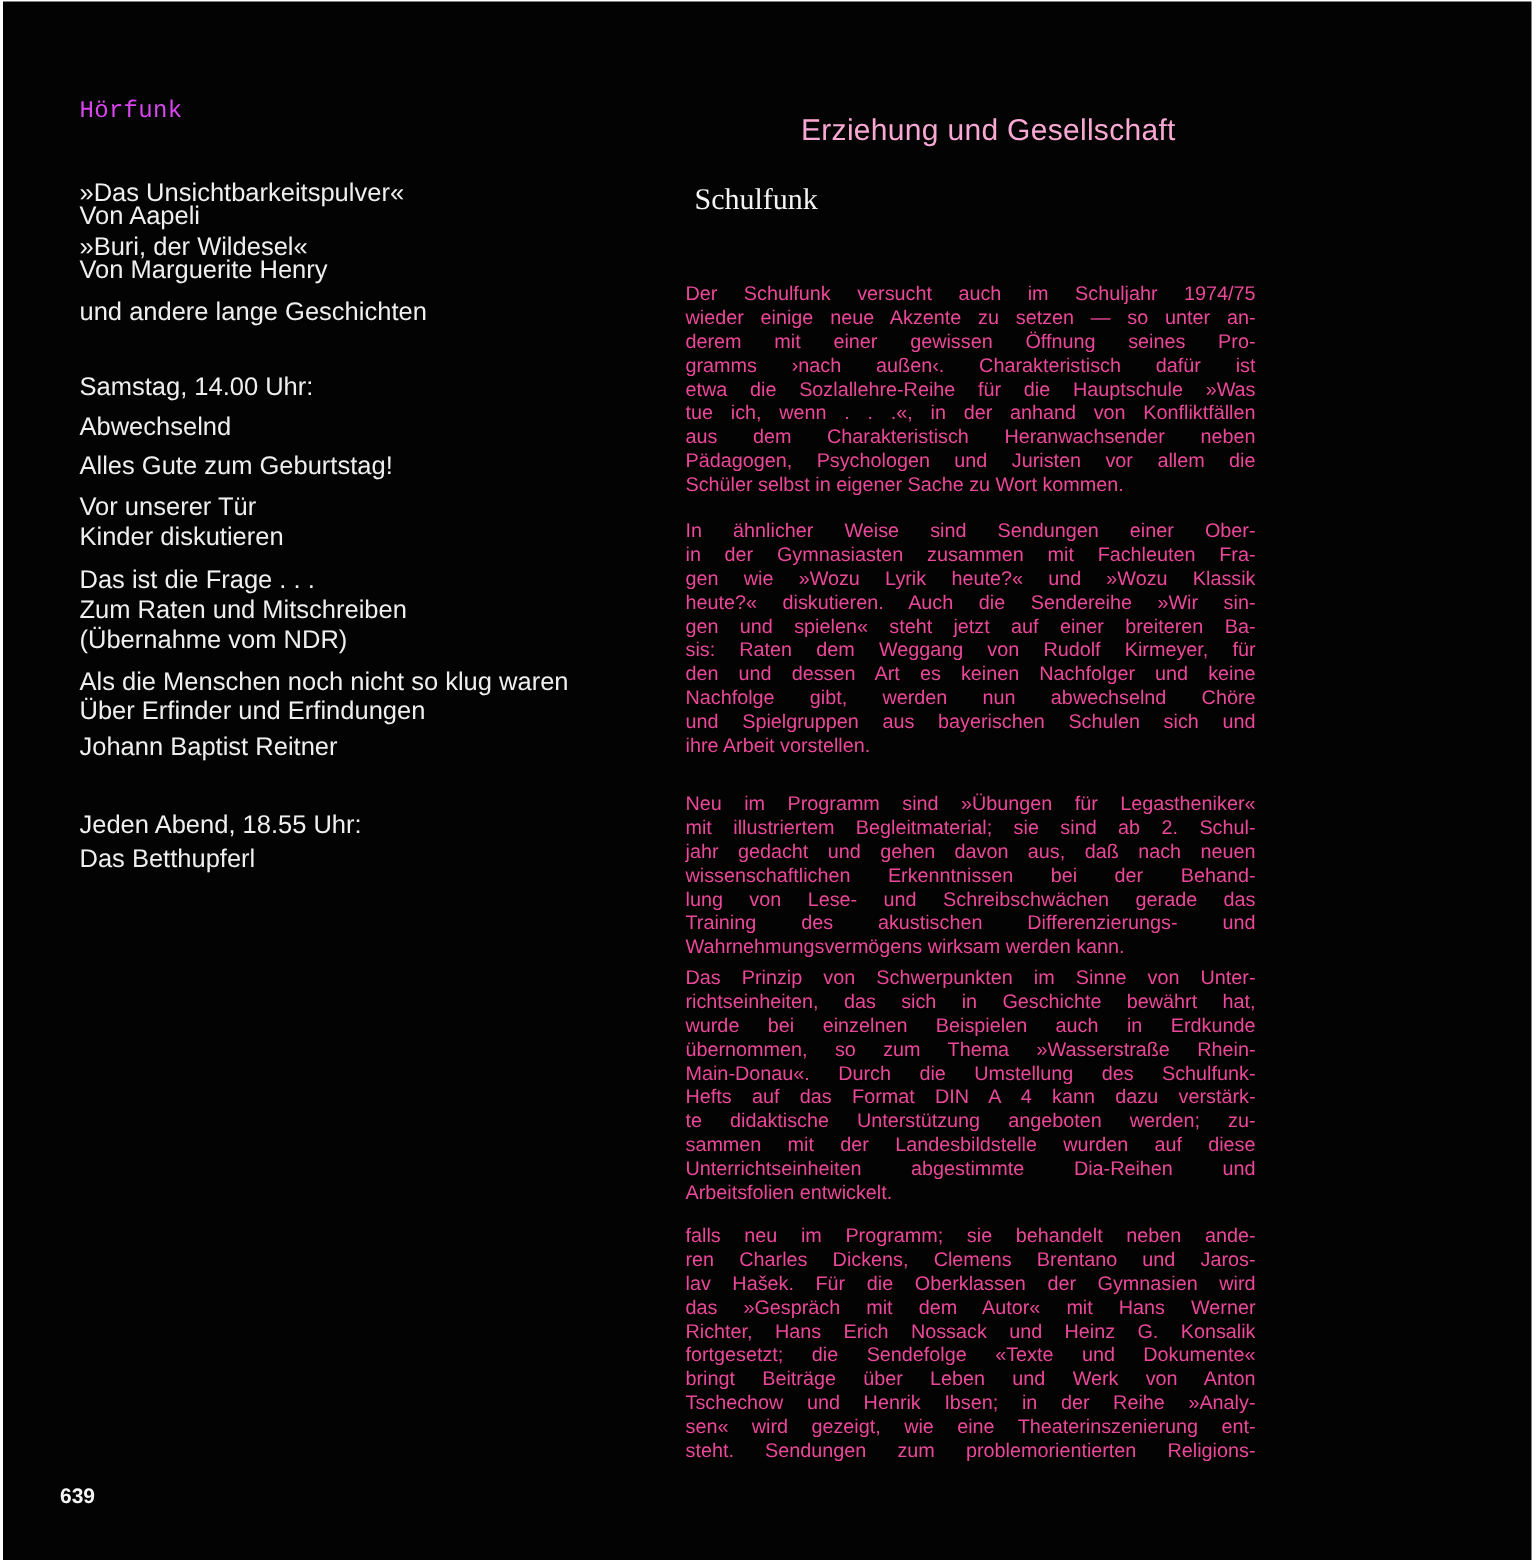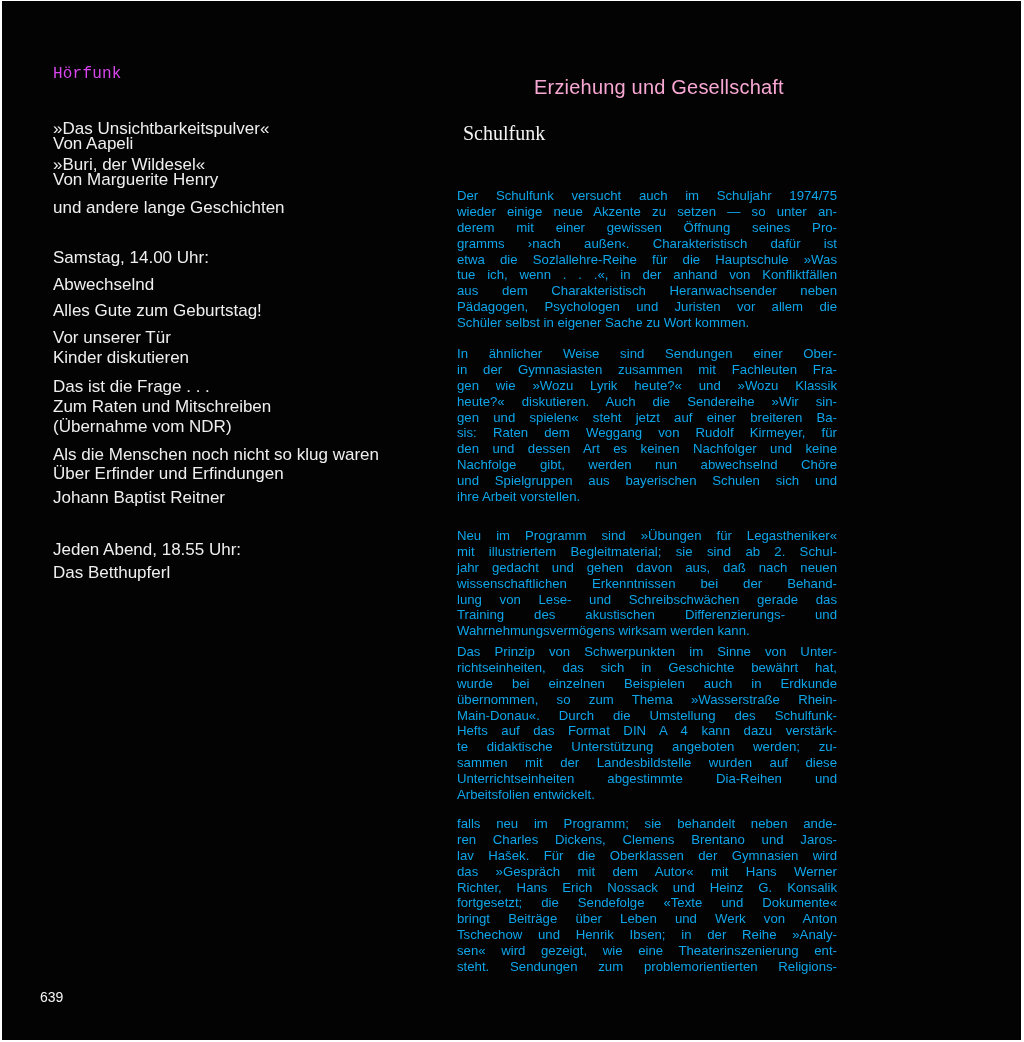--- a/index.html
+++ b/index.html
@@ -68,38 +68,38 @@
       white-space: nowrap;
       font-family: Liberation Serif, serif;
     }
     .body-text {
       position: absolute;
       left: 455px;
       width: 380px;
       font-size: 13.2px;
       line-height: 15.9px;
       text-align: justify;
-      color: #0ea5e9;
+      color: #ec4899;
     }
     .body-text .ln {
       display: block;
       text-align: justify;
       text-align-last: justify;
       white-space: nowrap;
       height: 15.9px;
     }
     .body-text .ln.last {
       text-align-last: left;
     }
     .page-number {
       position: absolute;
       left: 38px;
       top: 988px;
       font-size: 14px;
-      font-weight: normal;
+      font-weight: bold;
       color: #f4f4f4;
     }
   </style>
 </head>
 <body>
 
 <div class="page">
 
   <div class="left-col">
     <div class="section-title-left">Hörfunk</div>

